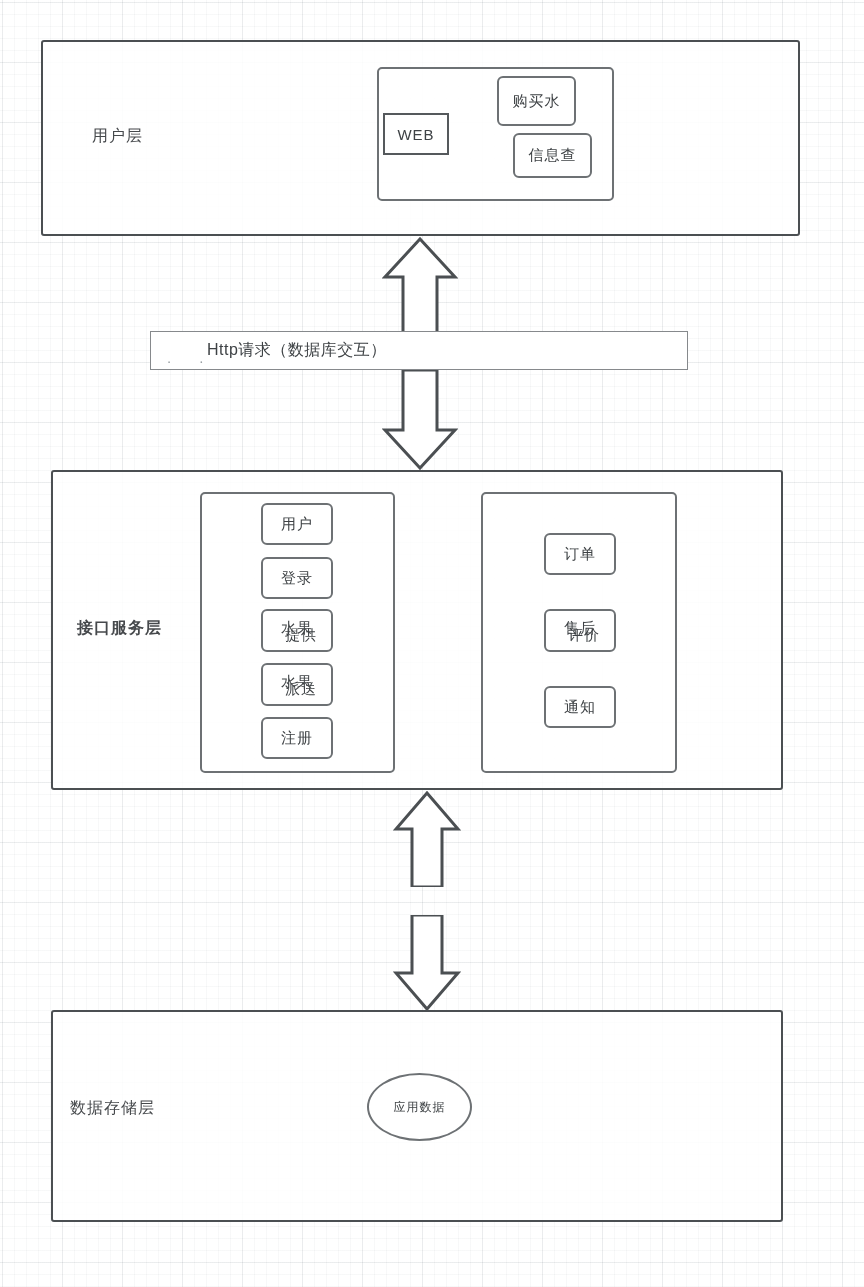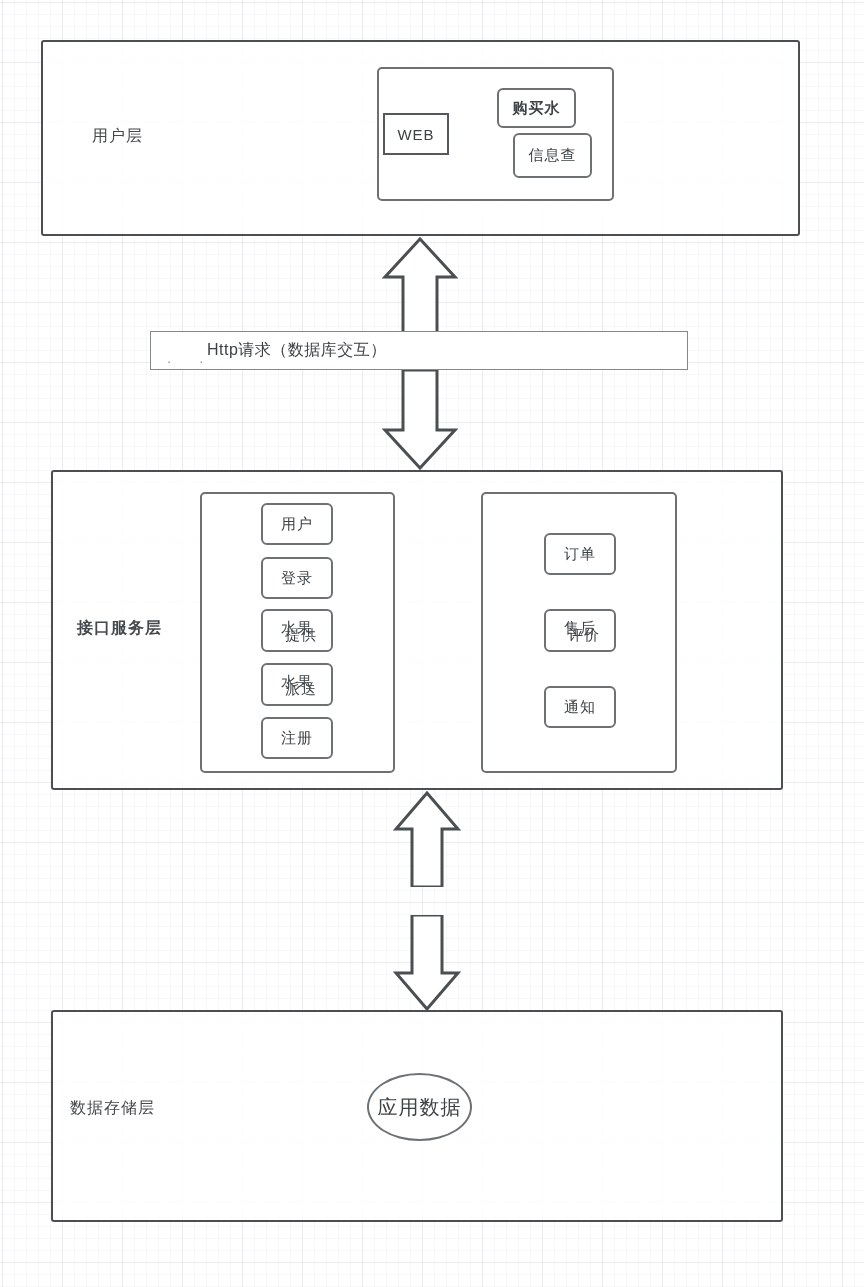--- a/index.html
+++ b/index.html
@@ -118,42 +118,42 @@
   }
   .arrow svg { display: block; }
 
   .ellipse {
     position: absolute;
     box-sizing: border-box;
     border: 2px solid #6d7174;
     border-radius: 50%;
     background: #ffffff;
     color: #3e4245;
-    font-size: 20px;
+    font-size: 12px;
     display: flex;
     align-items: center;
     justify-content: center;
     letter-spacing: 1px;
   }
 </style>
 </head>
 <body>
 
 <div id="canvas">
 
   <div class="layer" style="left:41px; top:40px; width:759px; height:196px;"></div>
   <div class="layer-label" style="left:92px; top:126px;">用户层</div>
 
   <div class="group-box" style="left:377px; top:67px; width:237px; height:134px;"></div>
 
   <div class="node plain" style="left:383px; top:113px; width:66px; height:42px;">
     <span>WEB</span>
   </div>
 
-  <div class="node" style="left:497px; top:88px; width:79px; height:40px;font-weight:bold;">
+  <div class="node" style="left:497px; top:76px; width:79px; height:50px;">
     <span>购买水</span>
   </div>
 
   <div class="node" style="left:513px; top:133px; width:79px; height:45px;">
     <span>信息查</span>
   </div>
 
   <div class="arrow" style="left:382px; top:237px; width:76px; height:100px;">
     <svg width="76" height="100" viewBox="0 0 76 100">
       <polygon points="38,2 73,40 55,40 55,100 21,100 21,40 3,40" fill="#ffffff" stroke="#4b4f52" stroke-width="3" stroke-linejoin="miter"></polygon>

